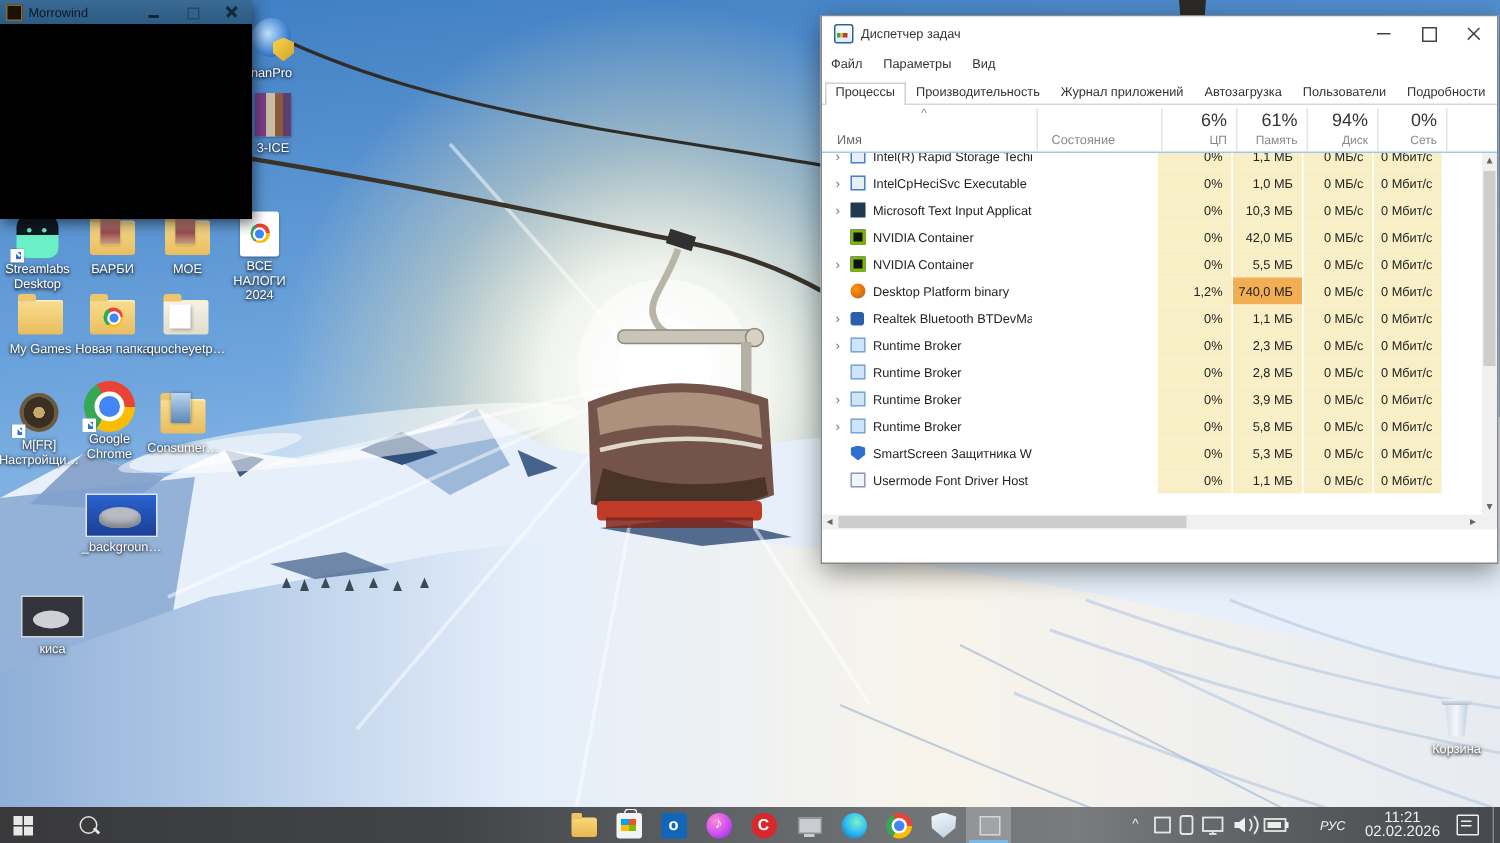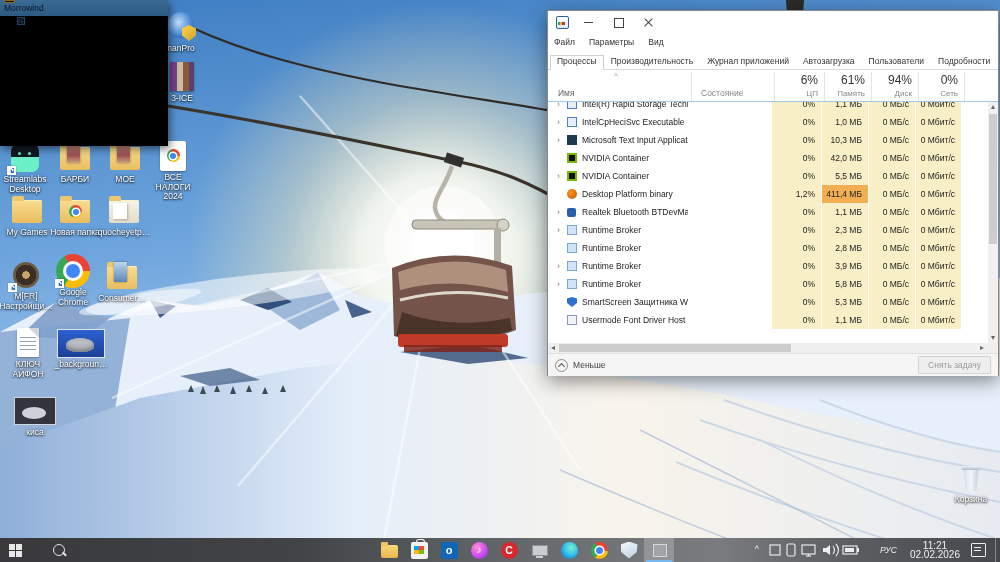--- a/index.html
+++ b/index.html
@@ -63,21 +63,21 @@
     background:linear-gradient(90deg,#cdd9e4,#f2f7fb 50%,#b9c8d6);clip-path:polygon(8% 0,92% 0,80% 100%,20% 100%);}
   .binicon-lid{position:absolute;left:0;top:2px;width:20px;height:4px;border-radius:2px;
     background:linear-gradient(#eef4f9,#aebccb);}
   .sc{position:absolute;left:-3px;bottom:-2px;width:9px;height:9px;background:#fff;box-shadow:0 0 1px rgba(0,0,0,.5);}
   .sc::after{content:"";position:absolute;left:2px;top:2px;width:5px;height:5px;
     background:#2f6fd0;clip-path:polygon(0 100%,100% 100%,100% 0,55% 0,100% 45%,78% 67%,33% 22%,33% 100%);}
 
   
   .mw{position:absolute;left:0;top:0;width:168px;height:146px;z-index:20;
     box-shadow:2px 3px 8px rgba(0,0,0,.5);}
-  .mw-tb{height:16px;background:linear-gradient(#3a6b94,#2c5a82);display:flex;padding:0 4px;flex-direction:column;}
+  .mw-tb{height:16px;background:linear-gradient(#3a6b94,#2c5a82);display:flex;align-items:center;padding:0 4px;}
   .mw-ico{width:9px;height:9px;background:#1a1106;border:1px solid #8a6a2a;margin-right:4px;}
   .mw-title{font-size:8.5px;color:#0b1624;flex:1;}
   .mw-btn{width:18px;height:12px;position:relative;margin-left:8px;}
   .mw-min::after{content:"";position:absolute;left:5px;top:8px;width:7px;height:1.5px;background:#10273d;}
   .mw-max::after{content:"";position:absolute;left:5px;top:3px;width:6px;height:6px;border:1.2px solid #27486b;}
   .mw-close::before,.mw-close::after{content:"";position:absolute;left:4px;top:5px;width:9px;height:1.5px;background:#10273d;}
   .mw-close::before{transform:rotate(45deg);} .mw-close::after{transform:rotate(-45deg);}
   .mw-client{height:130px;background:#000;}
 
   
@@ -346,26 +346,20 @@
       </div>
     <div class="lbl">Google Chrome</div>
   </div>
   <div class="di" style="left:95px;top:262px">
     <div class="ic">
         <div class="f-folder"></div>
         <i class="photo blue"></i>
       </div>
     <div class="lbl">Consumer…</div>
   </div>
-  <div class="di" style="left:1px;top:328px">
-    <div class="ic">
-        <div class="doc"></div>
-      </div>
-    <div class="lbl">КЛЮЧ АЙФОН</div>
-  </div>
   <div class="di" style="left:54px;top:328px">
     <div class="ic" style="width:46px">
         <div class="img-cat"></div>
       </div>
     <div class="lbl">_backgroun…</div>
   </div>
   <div class="di" style="left:8px;top:396px">
     <div class="ic" style="width:40px">
         <div class="img-dark"></div>
       </div>
@@ -388,20 +382,21 @@
       <span class="mw-btn mw-min"></span>
       <span class="mw-btn mw-max"></span>
       <span class="mw-btn mw-close"></span>
     </div>
     <div class="mw-client"></div>
   </div>
 
   <div class="tm">
     <div class="tm-tb">
       <span class="tm-ico"></span>
+      <span class="tm-title">Диспетчер задач</span>
       <span class="cap cap-min"></span>
       <span class="cap cap-max"></span>
       <span class="cap cap-close"></span>
     </div>
     <div class="tm-menu">
       <span>Файл</span>
       <span>Параметры</span>
       <span>Вид</span>
     </div>
     <div class="tm-tabs">
@@ -509,21 +504,21 @@
           </div>
 
           <div class="prow">
             <span class="chev">›</span>
             <span class="picon k-java">
               <i></i>
             </span>
             <span class="pname">Desktop Platform binary</span>
             <span class="pstatus"></span>
             <span class="cell cpu">1,2%</span>
-            <span class="cell mem on">411,4 МБ</span>
+            <span class="cell mem on">740,0 МБ</span>
             <span class="cell disk">0 МБ/с</span>
             <span class="cell net">0 Мбит/с</span>
           </div>
 
           <div class="prow">
             <span class="chev on">›</span>
             <span class="picon k-realtek">
               <i></i>
             </span>
             <span class="pname">Realtek Bluetooth BTDevManag…</span>
@@ -615,25 +610,20 @@
       <div class="vsb" style="top:0">
         <span class="tri up"></span>
         <span class="thumb"></span>
         <span class="tri dn"></span>
       </div>
     </div>
     <div class="hsb">
       <span class="tri lt"></span>
       <span class="thumb"></span>
       <span class="tri rt"></span>
-    </div>
-    <div class="tm-foot">
-      <span class="less-ic"></span>
-      <span class="less-lb">Меньше</span>
-      <span class="endtask">Снять задачу</span>
     </div>
   </div>
 
   <div class="tb">
     <div class="tbtn">
       <span class="winlogo">
           <b></b>
           <b></b>
           <b></b>
           <b></b>

